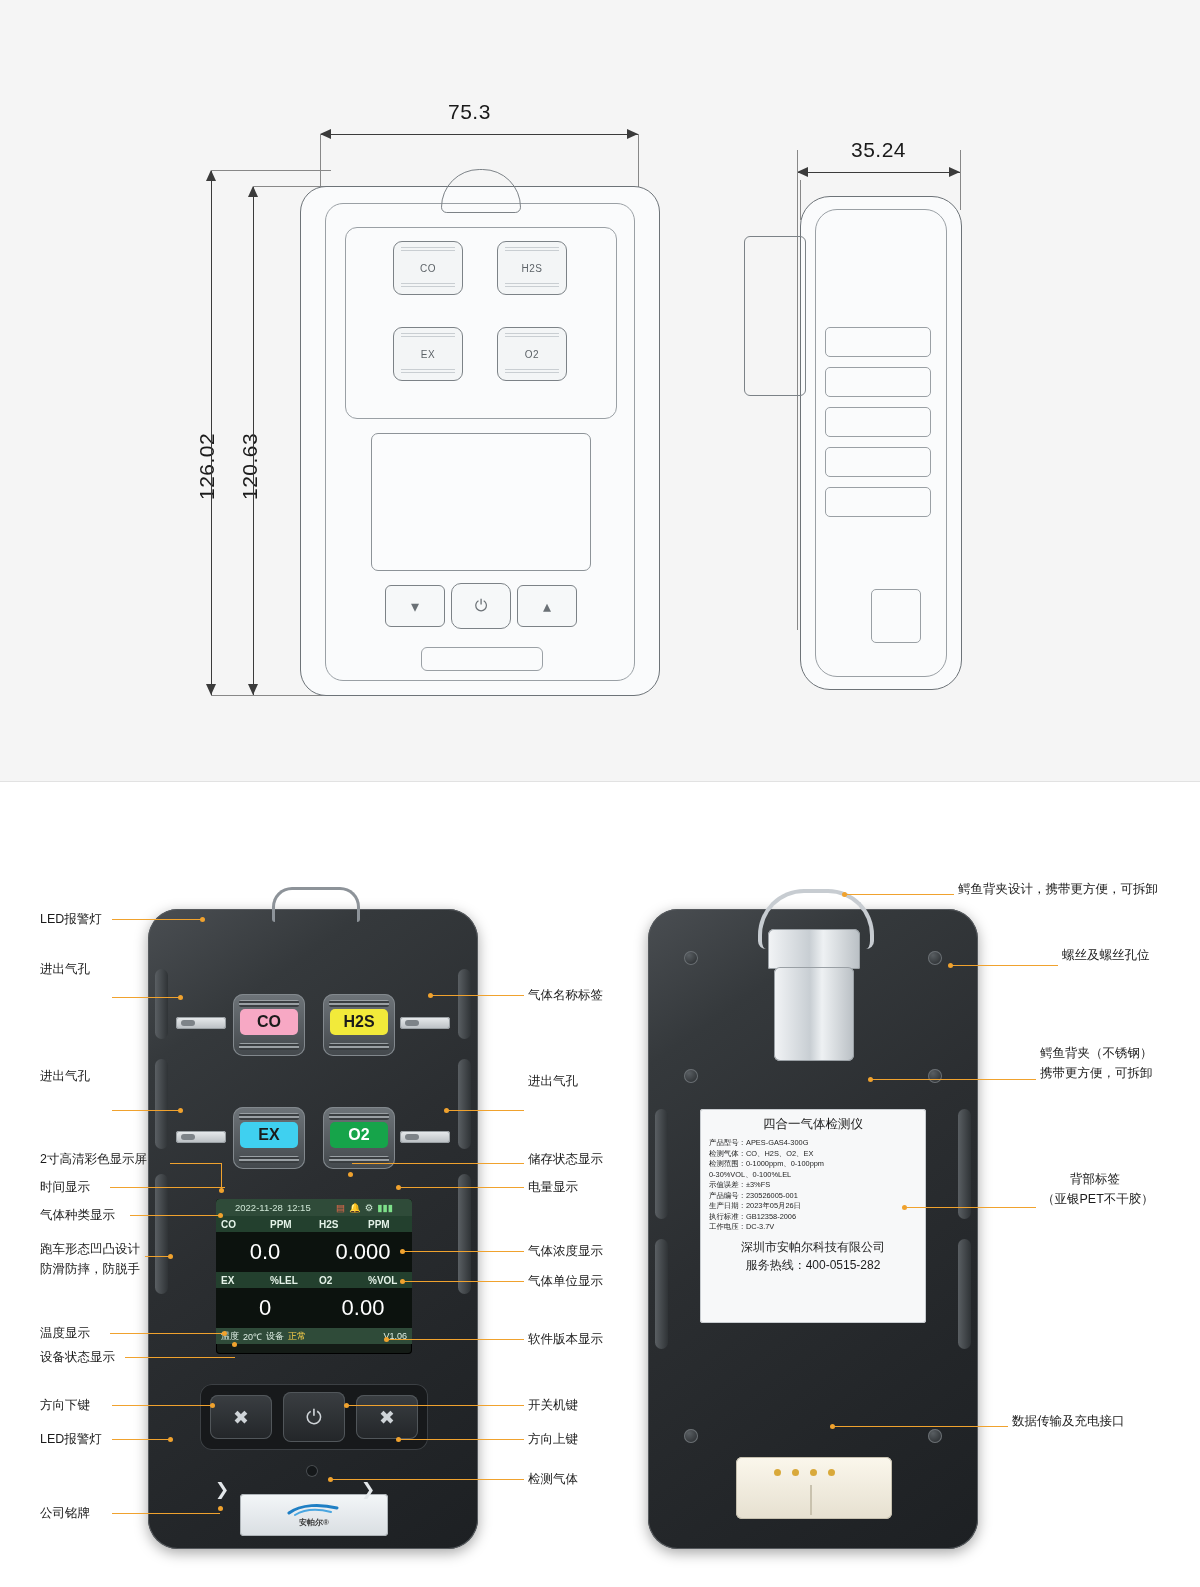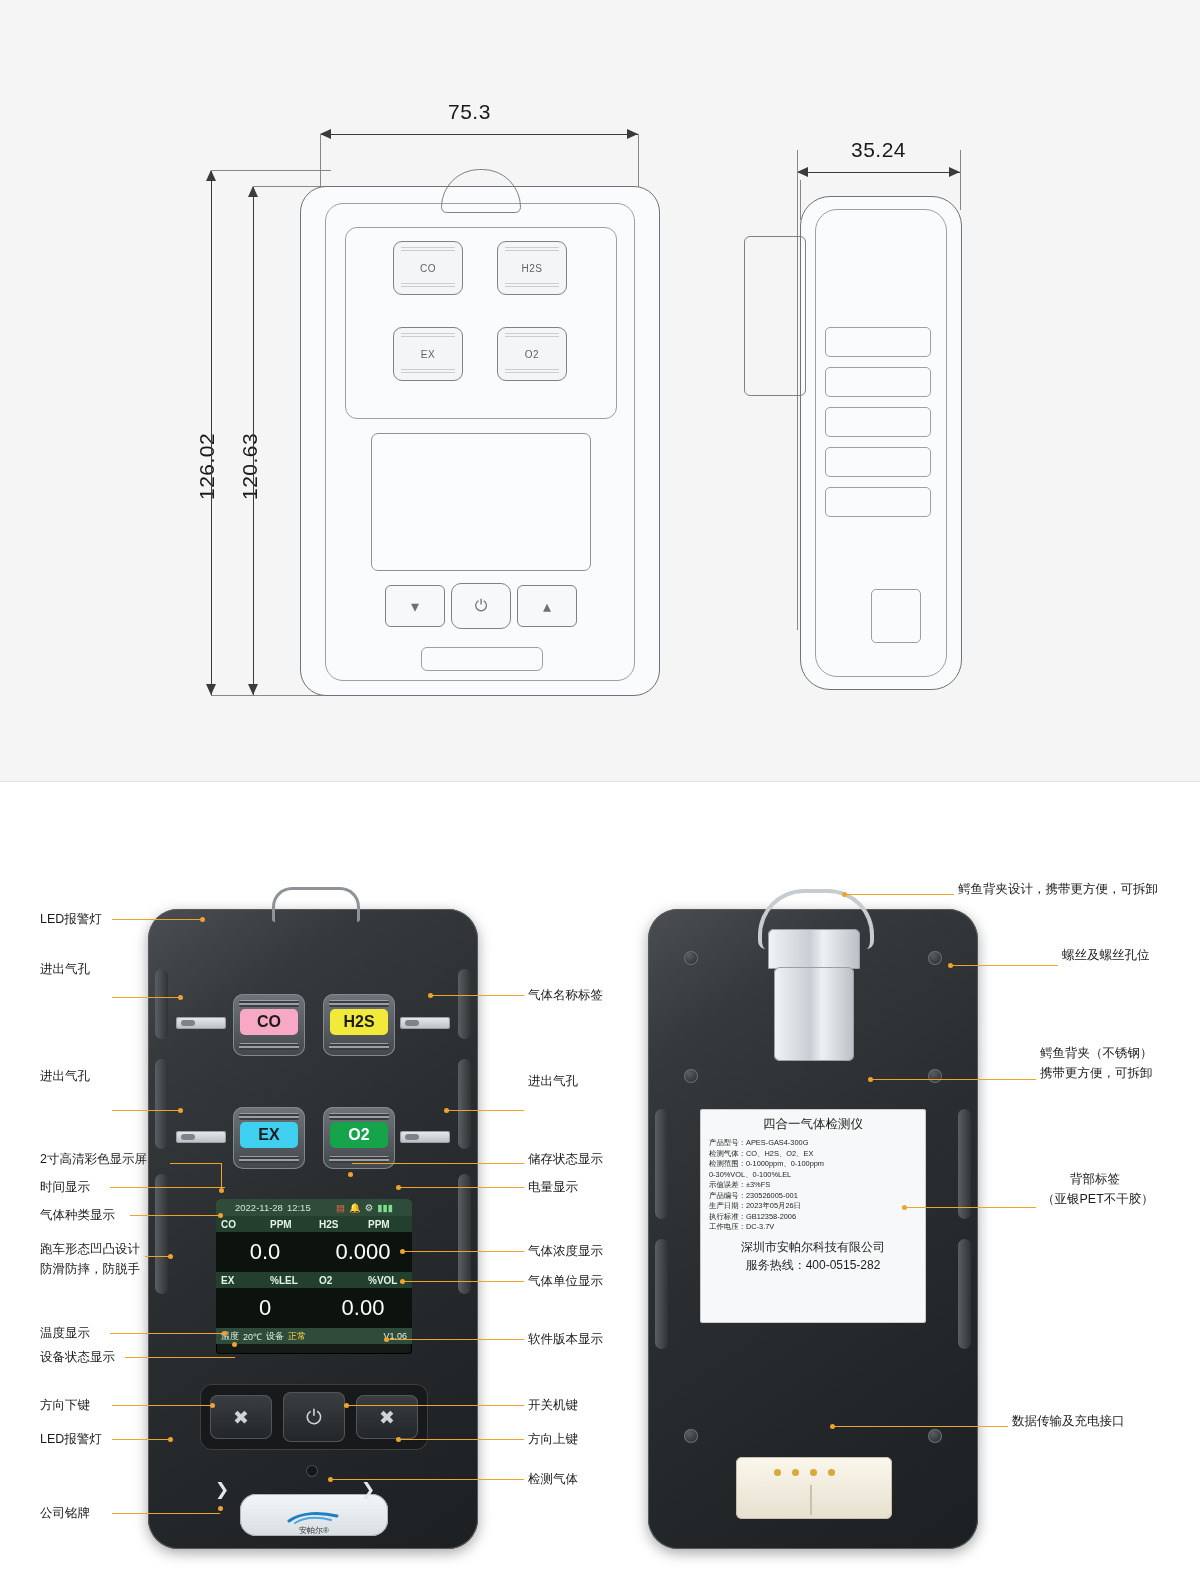--- a/index.html
+++ b/index.html
@@ -92,23 +92,23 @@
   .scr-hdr>div{flex:1;display:flex;align-items:center;padding:0 5px;box-sizing:border-box;}
   .scr-val{display:flex;height:40px;background:#0c120e;color:#ffffff;}
   .scr-val>div{flex:1;display:flex;align-items:center;padding:0 6px;box-sizing:border-box;font-size:22px;}
   .scr-bot{height:16px;background:#2f4b39;display:flex;align-items:center;gap:4px;
     padding:0 5px;box-sizing:border-box;color:#dfeee5;font-size:9px;}
 
   .btn-plate{position:absolute;border-radius:12px;background:#17191b;
     box-shadow:inset 0 0 0 1px #3c4044;}
   .btn{position:absolute;border-radius:8px;background:linear-gradient(#3a3e42,#232629);
     box-shadow:inset 0 0 0 1px #51565a;display:flex;align-items:center;justify-content:center;color:#cfd4d8;}
-  .nameplate{position:absolute;border-radius:16px;background:linear-gradient(#f3f6f8,#d9dee2);
-    display:flex;align-items:center;justify-content:flex-end;flex-direction:column;
-    box-shadow:inset 0 0 0 1px #aeb4b8;}
+  .nameplate{position:absolute;border-radius:4px;background:linear-gradient(#f3f6f8,#d9dee2);
+    display:flex;align-items:center;justify-content:center;flex-direction:column;
+    box-shadow:inset 0 0 0 1px #aeb4b8;font-weight:bold;}
   .screw{position:absolute;width:14px;height:14px;border-radius:50%;
     background:radial-gradient(circle at 35% 30%,#595e62,#212427);box-shadow:inset 0 0 0 1px #6a6f73;}
   .clip-metal{position:absolute;border-radius:6px;
     background:linear-gradient(to right,#f2f4f6,#c8ced3 45%,#eef1f3 60%,#b9bfc4);
     box-shadow:inset 0 0 0 1px #9aa0a5;}
   .clip-loop{position:absolute;border:4px solid #c7ccd1;border-radius:46px 46px 8px 8px;border-bottom:none;}
   .back-label{position:absolute;background:#f7f8f9;border-radius:3px;
     box-shadow:inset 0 0 0 1px #c8ccd0;color:#1d1d1d;box-sizing:border-box;padding:7px 9px;}
   .back-label .bl-title{font-size:12.5px;text-align:center;margin-bottom:5px;}
   .back-label .bl-row{font-size:7.4px;line-height:1.42;}

